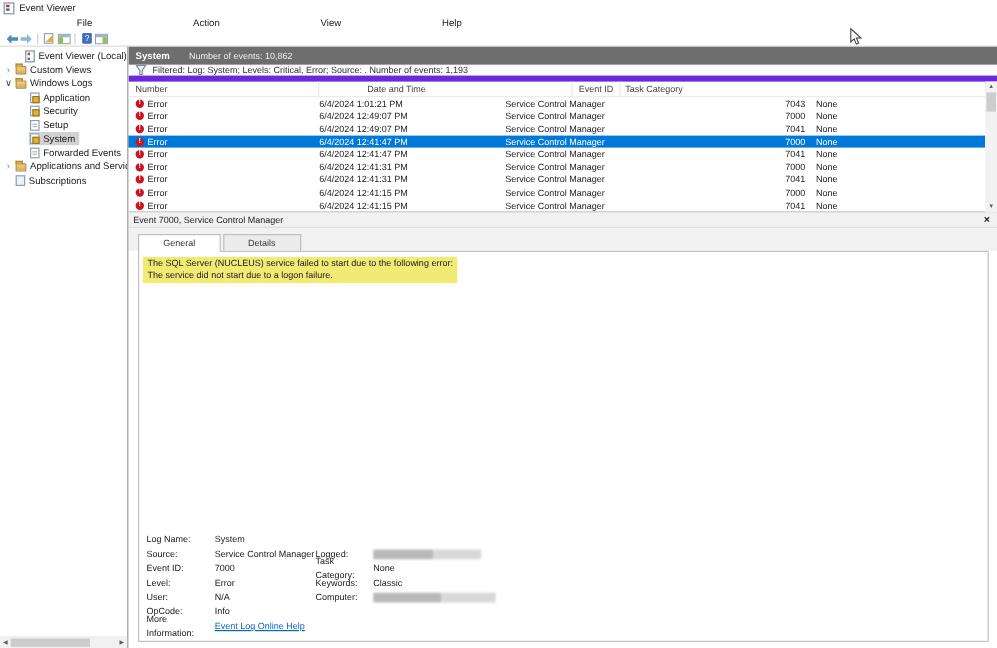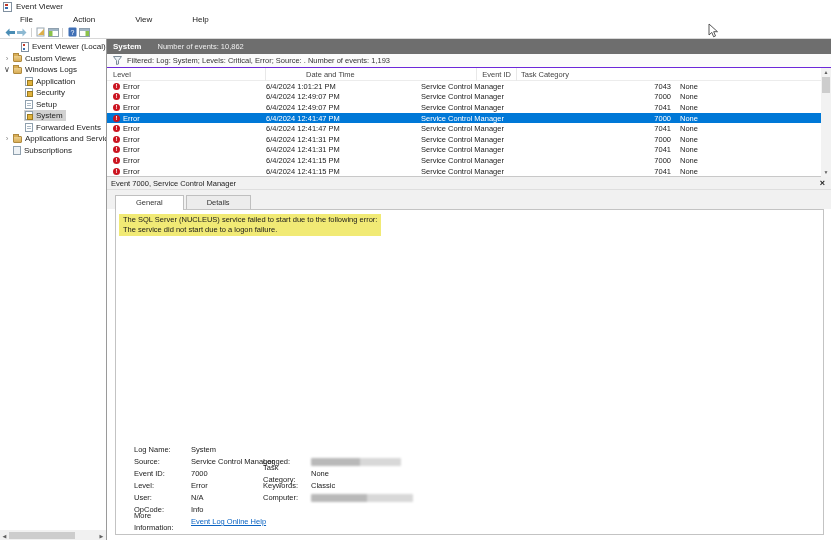--- a/index.html
+++ b/index.html
@@ -6,21 +6,21 @@
   body { background:#ffffff; }
   .app { position:relative; width:831px; height:540px; background:#fff;
          font-family:"Liberation Sans", sans-serif; overflow:hidden; color:#222; }
 
   
   .titlebar { height:13px; display:flex; align-items:center; padding-left:3px; font-size:8px; }
   .app-icon { width:9px; height:10px; margin-right:4px; background:#fff; border:1px solid #8090a0; position:relative; flex:none; }
   .app-icon::before { content:""; position:absolute; left:1px; top:1px; width:3px; height:2px; background:#c0392b; }
   .app-icon::after  { content:""; position:absolute; left:1px; top:4px; width:3px; height:2px; background:#3a6fb0; }
   .menubar { height:13px; display:flex; align-items:center; font-size:8px; }
-  .menu-item { padding:1px 20px; }
+  .menu-item { padding:1px 20px;margin-left:44px; }
   .toolbar { height:13px; border-bottom:1px solid #d8d8d8; display:flex; align-items:center; padding-left:4px; }
   .tb-btn { width:12px; height:11px; display:inline-flex; align-items:center; justify-content:center; }
   .tb-sep { width:1px; height:9px; background:#d0d0d0; margin:0 3px; }
 
   
   .body { display:flex; height:502px; }
 
   
   .sidebar { width:107px; border-right:1px solid #9a9a9a; position:relative; padding-top:2px;
              font-size:8px; overflow:hidden; background:#fff; flex:none; }
@@ -44,21 +44,21 @@
   .ticon.subscriptions { width:8px; height:9px; background:#eef2f5; border:1px solid #8fa0ae; }
   .hscroll { position:absolute; bottom:0; left:0; width:106px; height:11px; background:#f1f1f1; display:flex; align-items:center; }
   .harrow { width:9px; text-align:center; font-size:5px; color:#606060; flex:none; }
   .hthumb { width:66px; height:7px; background:#cdcdcd; margin-right:auto; }
 
   
   .main { flex:1; display:flex; flex-direction:column; min-width:0; }
   .result-header { height:15px; background:#6e6e6e; color:#fff; display:flex; align-items:center; padding-left:6px; flex:none; }
   .rh-title { font-size:8px; font-weight:bold; }
   .rh-meta { font-size:7.5px; margin-left:16px; color:#efefef; }
-  .filterbar { height:14px; background:#fbfbfb; border-bottom:1px solid #6d28d9; display:flex; align-items:center; padding-left:6px; font-size:7.5px; color:#333; gap:5px; flex:none; }
+  .filterbar { height:14px; background:#fbfbfb; border-bottom:5px solid #6d28d9; display:flex; align-items:center; padding-left:6px; font-size:7.5px; color:#333; gap:5px; flex:none; }
 
   .tablewrap { position:relative; height:109px; border-bottom:1px solid #c8c8c8; flex:none; }
   .thead { display:flex; height:13px; border-bottom:1px solid #ececec; margin-right:10px; font-size:7.5px; color:#444; }
   .th { display:flex; align-items:center; padding-left:4px; border-right:1px solid #e8e8e8; height:13px; overflow:hidden; }
   .th.c0 { width:159px; padding-left:6px; } .th.c1 { width:175px;margin-left:36px; } .th.c2 { width:215px; }
   .th.c3 { width:40px; justify-content:flex-end; padding-right:5px; padding-left:0; }
   .th.c4 { flex:1; border-right:none; }
   .tbody { margin-right:10px; }
   .trow { display:flex; align-items:center; height:10.6px; font-size:7.5px; color:#1c1c1c; }
   .trow.selected { background:#0078d7; color:#fff; }
@@ -77,21 +77,21 @@
 
   .event-header { height:13px; background:#f1f1f1; border-bottom:1px solid #dedede; display:flex;
                   align-items:center; padding:0 6px 0 4px; font-size:7.5px; flex:none; }
   .close { margin-left:auto; font-size:9px; font-weight:bold; color:#1a1a1a; line-height:9px; }
   .tabszone { background:#f1f1f1; height:19px; display:flex; align-items:flex-end; padding-left:8px; gap:2px; flex:none; }
   .tab { font-size:7.5px; padding:2px 20px; border:1px solid #bfbfbf; border-bottom:none; background:#ececec; color:#333; }
   .tab.active { background:#fff; margin-bottom:-1px; padding-bottom:3px; position:relative; z-index:2; }
 
   .content-box { flex:1; margin:0 7px 6px 8px; background:#fff; border:1px solid #c3c3c3; position:relative; overflow:hidden; }
   .msg { display:inline-block; margin:4px 0 0 3px; background:#f1ea75; font-size:7.5px; line-height:10px; padding:1px 4px; color:#1a1a1a; }
-  .details { position:absolute; left:18px; bottom:6px; font-size:7.5px; line-height:12px; color:#1a1a1a; }
+  .details { position:absolute; left:6px; bottom:6px; font-size:7.5px; line-height:12px; color:#1a1a1a; }
   .details.right { left:147px; bottom:30px; }
   .drow { height:12px; display:flex; align-items:center; }
   .dlabel { width:57px; flex:none; }
   .details.right .dlabel { width:48px; }
   .dlink { color:#0a63c2; text-decoration:underline; }
   .redacted { display:inline-block; height:8px; background:linear-gradient(90deg,#b9b9b9 0 55%,#d8d8d8 55%);
               filter:blur(1px); border-radius:1px; }
 
   .cursor { position:absolute; left:708px; top:23px; z-index:9; }
 </style>
@@ -238,21 +238,21 @@
 
       <div class="filterbar">
         <svg width="9" height="9">
           <path d="M0.5,0.5 L8.5,0.5 L5.5,4.5 L5.5,8 L3.5,8.5 L3.5,4.5 Z" fill="#eef3f7" stroke="#7c8b97"></path>
         </svg>
         <span>Filtered: Log: System; Levels: Critical, Error; Source: . Number of events: 1,193</span>
       </div>
 
       <div class="tablewrap">
         <div class="thead" id="thead">
-            <div class="th c0">Level</div>
+            <div class="th c0">Number</div>
             <div class="th c1">Date and Time</div>
             <div class="th c3">Event ID</div>
             <div class="th c4">Task Category</div>
           </div>
         <div class="tbody" id="tbody">
             <div class="trow">
               <div class="td c0">
                 <span class="err">!</span>
                 <span>Error</span>
               </div>

